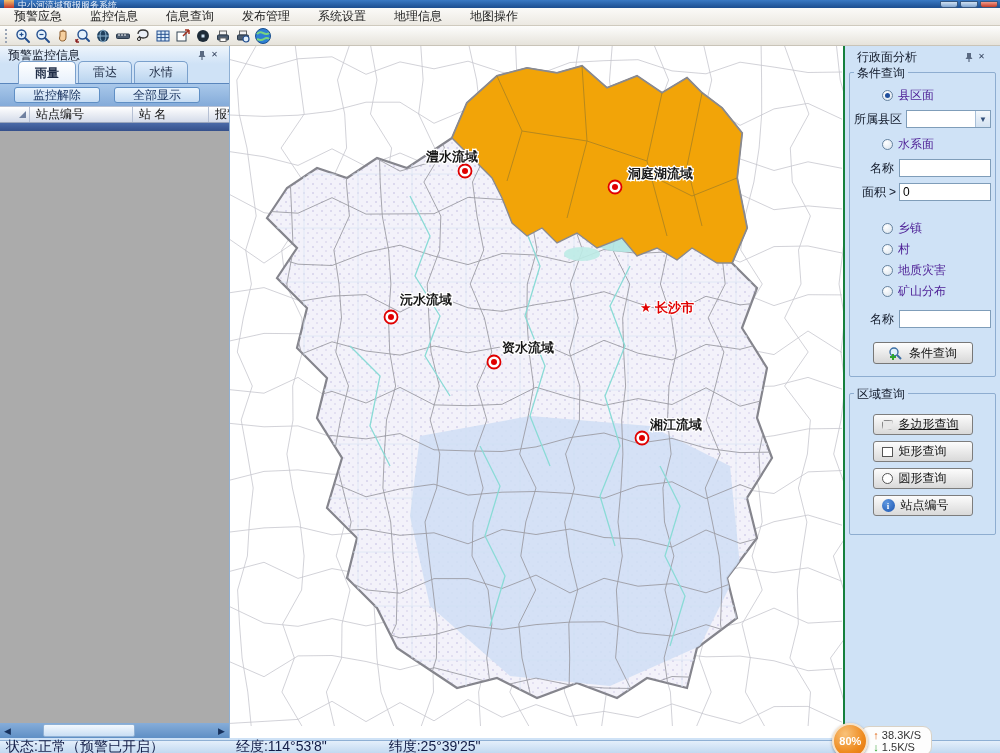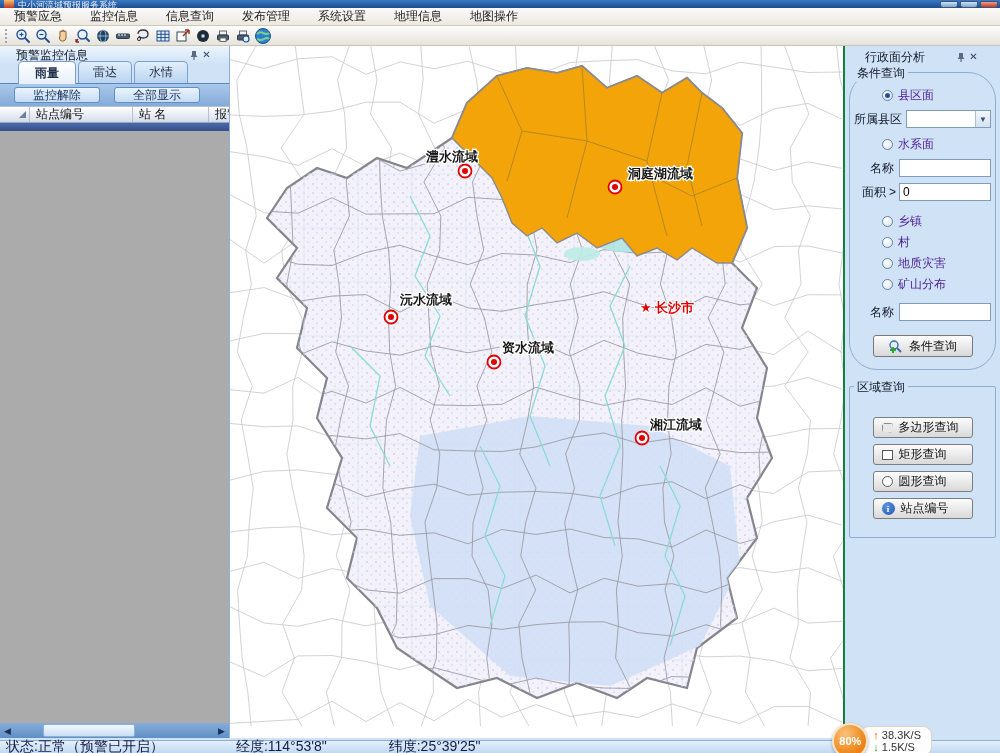--- a/index.html
+++ b/index.html
@@ -30,22 +30,22 @@
   .tbtn { width:19px; height:18px; display:flex; align-items:center; justify-content:center;
     border:1px solid transparent; border-radius:2px; }
   .tbtn svg { display:block; }
 
   
   .main { display:flex; height:692px; }
 
   
   .left-panel { width:230px; background:#cfe2f6; border-right:1px solid #8fb0d4;
     display:flex; flex-direction:column; }
-  .panel-head { height:18px; display:flex; align-items:center; padding:0 16px;
-    background:linear-gradient(#eef5fc,#cfe2f6); }
+  .panel-head { height:18px; display:flex; align-items:center; padding:0 8px;
+    background:linear-gradient(#eef5fc,#cfe2f6);font-family:Liberation Mono, monospace; }
   .panel-head .ptitle { flex:1; color:#101828; }
   .phbtn { width:13px; height:13px; display:flex; align-items:center; justify-content:center;
     color:#33415c; font-size:10px; line-height:1; }
 
   .tabs { display:flex; align-items:flex-end; height:20px; padding-left:18px; gap:2px;
     border-bottom:1px solid #5a86bd; background:#cfe2f6; }
   .tab { padding:2px 14px 2px; background:linear-gradient(#e2eefb,#b9d4ef);
     border:1px solid #7aa0cc; border-bottom:none; border-radius:5px 5px 0 0; color:#1d2b45; }
   .tab.active { background:linear-gradient(#ffffff,#e6f0fb); font-weight:bold;
     padding:3px 16px 2px; position:relative; top:1px; }
@@ -472,21 +472,21 @@
       <span class="ptitle">行政面分析</span>
       <span class="phbtn">
         <svg width="10" height="10">
             <path d="M3 1 h4 v4 l1.5 2 h-7 l1.5 -2 z" fill="#5a6a82"></path>
             <line x1="5" y1="7" x2="5" y2="10" stroke="#5a6a82" stroke-width="1.2"></line>
           </svg>
       </span>
       <span class="phbtn">✕</span>
     </div>
 
-    <div class="groupbox" style="margin-top:6px;border-radius:28px;">
+    <div class="groupbox" style="margin-top:6px;">
       <span class="gb-legend">条件查询</span>
 
       <div class="radio-row">
         <span class="radio checked"></span>
         <span class="radio-label">县区面</span>
       </div>
 
       <div class="field-row">
         <span class="field-label">所属县区</span>
         <div class="tselect" style="margin-left:4px;">
@@ -503,21 +503,21 @@
       <div class="field-row" style="padding-left:16px;">
         <span class="field-label">名称</span>
         <input class="tinput" style="margin-left: 5px;" value="">
       </div>
       <div class="field-row" style="padding-left:8px;">
         <span class="field-label">面积</span>
         <span class="field-label" style="margin:0 3px;">&gt;</span>
         <input class="tinput" value="0" style="">
       </div>
 
-      <div class="radio-row" style="margin-top:12px;">
+      <div class="radio-row" style="margin-top:19px;">
         <span class="radio"></span>
         <span class="radio-label">乡镇</span>
       </div>
       <div class="radio-row">
         <span class="radio"></span>
         <span class="radio-label">村</span>
       </div>
       <div class="radio-row">
         <span class="radio"></span>
         <span class="radio-label">地质灾害</span>
@@ -538,21 +538,21 @@
             <line x1="9" y1="9" x2="13" y2="13" stroke="#3a6ea5" stroke-width="2"></line>
             <line x1="2" y1="11" x2="8" y2="11" stroke="#2fa52f" stroke-width="2"></line>
             <line x1="5" y1="8" x2="5" y2="14" stroke="#2fa52f" stroke-width="2"></line>
           </svg>
         <span>条件查询</span>
       </div>
     </div>
 
     <div class="groupbox" style="margin-top:16px; padding-bottom:12px;">
       <span class="gb-legend">区域查询</span>
-      <div class="rgbtn" style="margin-top:20px;">
+      <div class="rgbtn" style="margin-top:10px;text-decoration:underline;">
         <span class="ric-poly"></span>
         <span>多边形查询</span>
       </div>
       <div class="rgbtn">
         <span class="ric-rect"></span>
         <span>矩形查询</span>
       </div>
       <div class="rgbtn">
         <span class="ric-circle"></span>
         <span>圆形查询</span>

